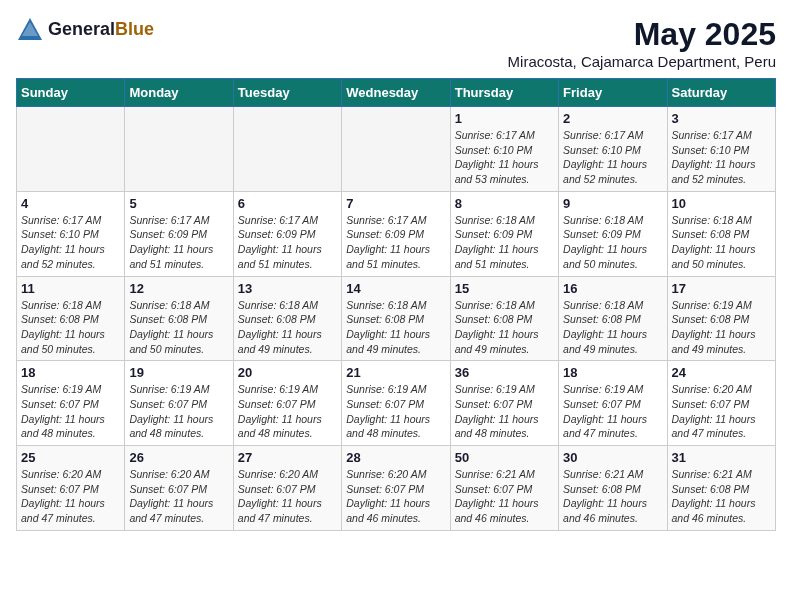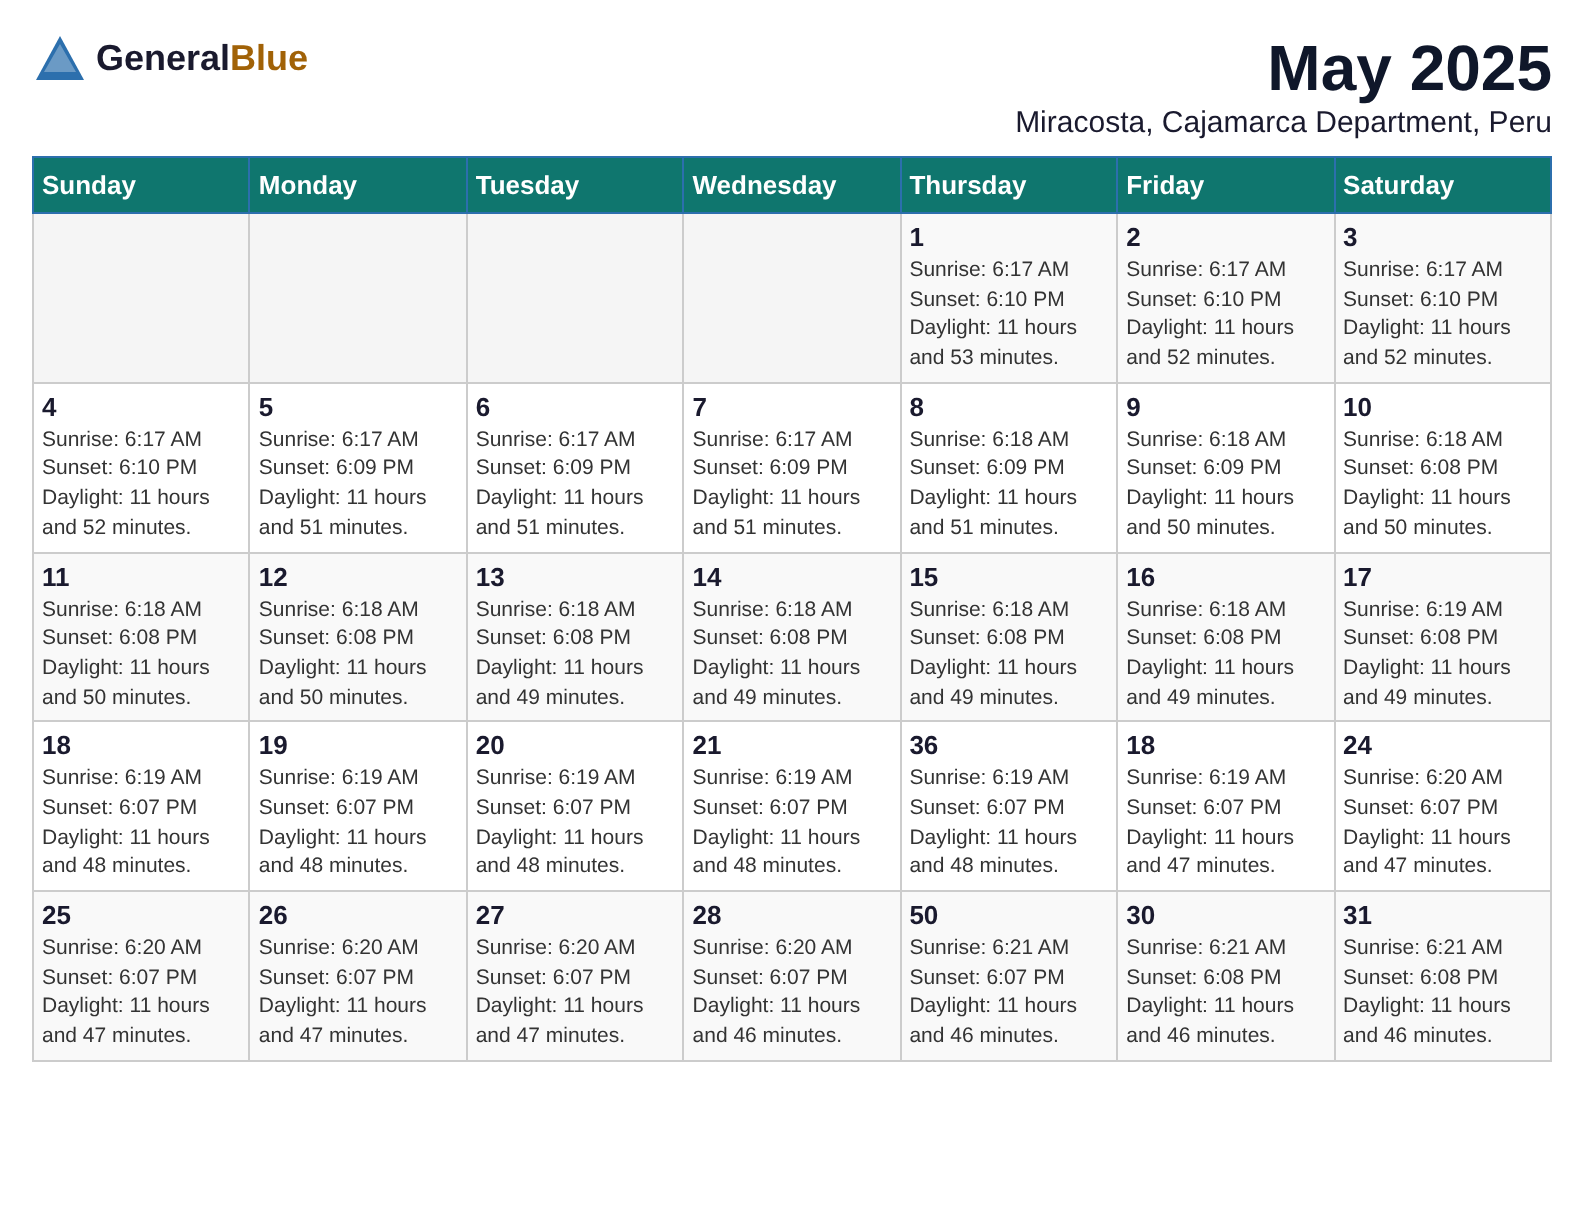--- a/index.html
+++ b/index.html
@@ -83,20 +83,21 @@
       font-weight: bold;
       font-size: 13px;
       color: #1a1a2e;
       display: block;
       margin-bottom: 2px;
     }
     .day-info {
       color: #333;
       font-size: 10.5px;
       line-height: 1.4;
+      font-style: italic;
     }
     .empty-cell {
       background: #f5f5f5 !important;
     }
   </style>
 </head>
 <body>
 
 <div class="header-area">
   <div class="logo">

